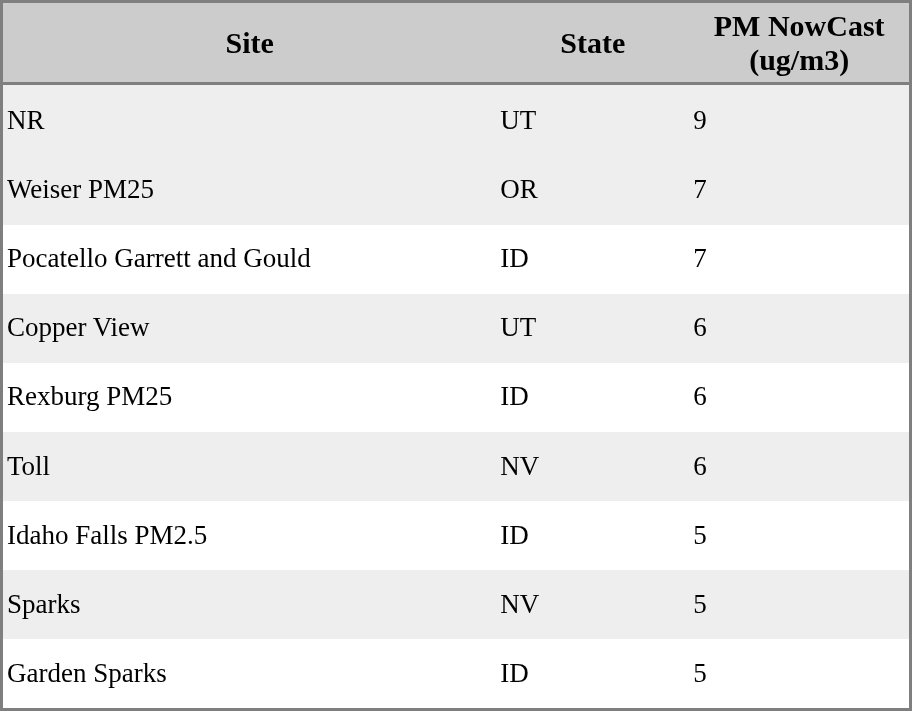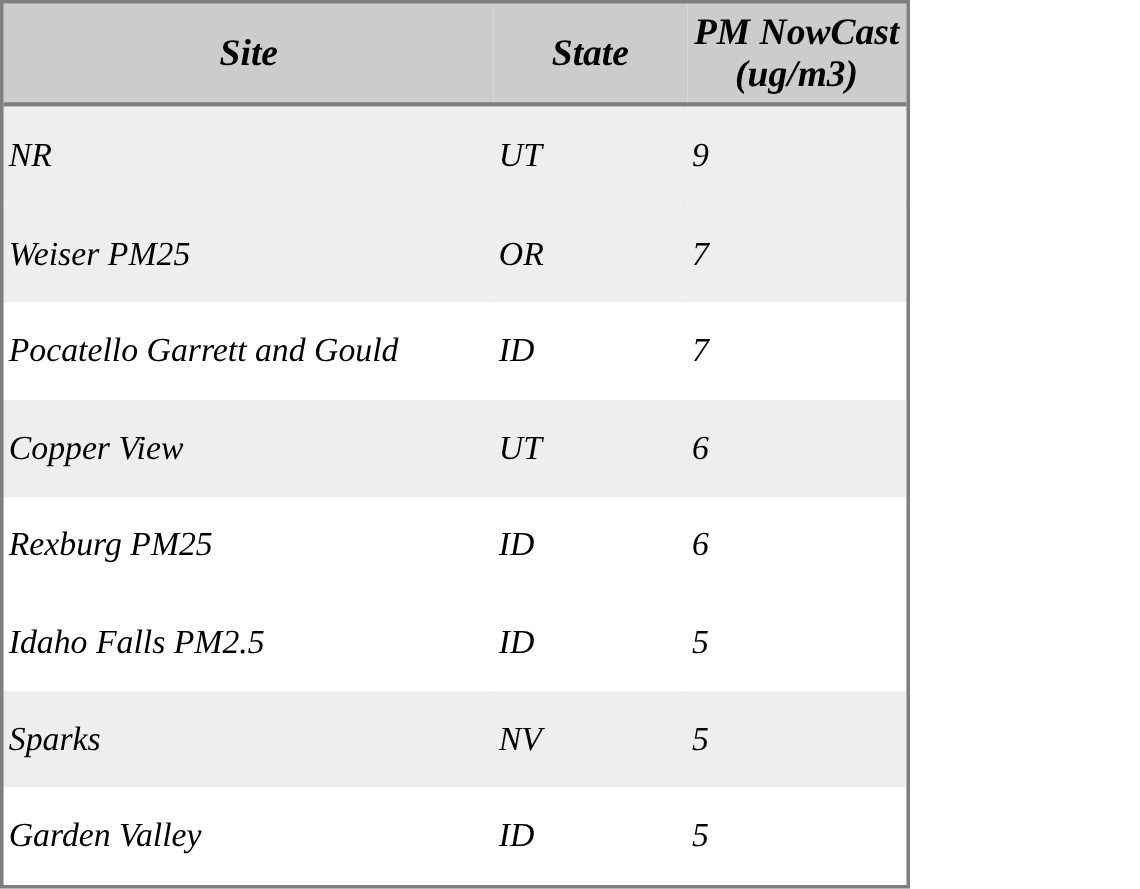--- a/index.html
+++ b/index.html
@@ -7,26 +7,25 @@
     padding: 0;
     background: #ffffff;
   }
   body {
     width: 912px;
     height: 711px;
     font-family: "Liberation Serif", serif;
     overflow: hidden;
   }
   .table-wrap {
-    width: 728px;
+    width: 912px;
     height: 711px;
     box-sizing: border-box;
     border: 3px solid #7f7f7f;
     background: #ffffff;
-    font-style: italic;
   }
   table.data-table {
     width: 100%;
     height: 100%;
     border-collapse: collapse;
     table-layout: fixed;
   }
   thead tr {
     background: #cccccc;
   }
@@ -89,30 +88,35 @@
       <tr class="odd-row">
         <td>Copper View</td>
         <td>UT</td>
         <td>6</td>
       </tr>
       <tr class="even-row">
         <td>Rexburg PM25</td>
         <td>ID</td>
         <td>6</td>
       </tr>
+      <tr class="odd-row">
+        <td>Toll</td>
+        <td>NV</td>
+        <td>6</td>
+      </tr>
       <tr class="even-row">
         <td>Idaho Falls PM2.5</td>
         <td>ID</td>
         <td>5</td>
       </tr>
       <tr class="odd-row">
         <td>Sparks</td>
         <td>NV</td>
         <td>5</td>
       </tr>
       <tr class="even-row">
-        <td>Garden Valley</td>
+        <td>Garden Sparks</td>
         <td>ID</td>
         <td>5</td>
       </tr>
     </tbody>
   </table>
 </div>
 
 </body></html>

